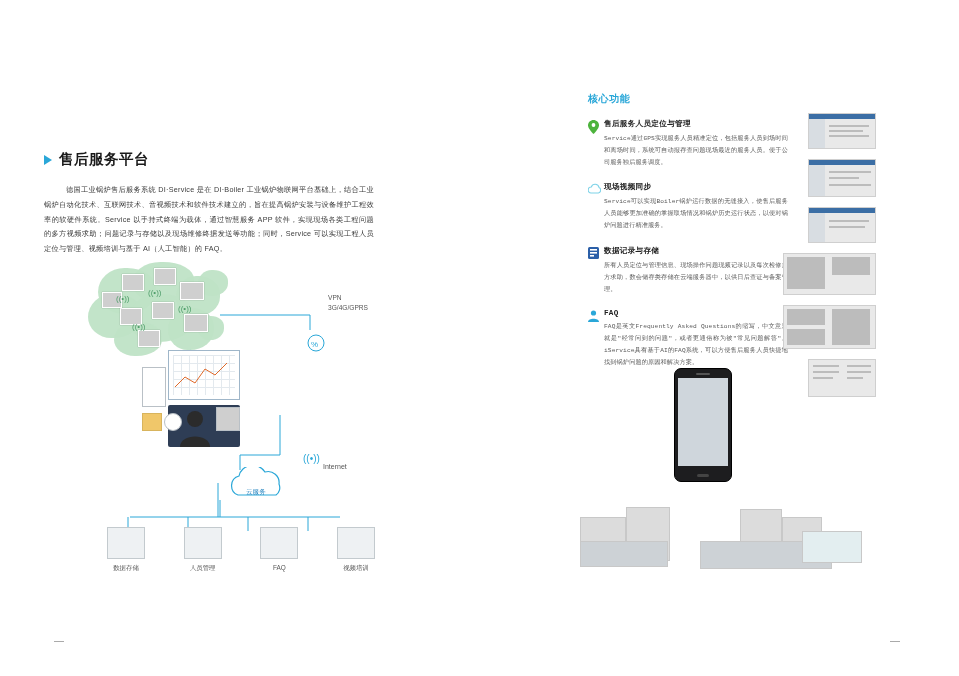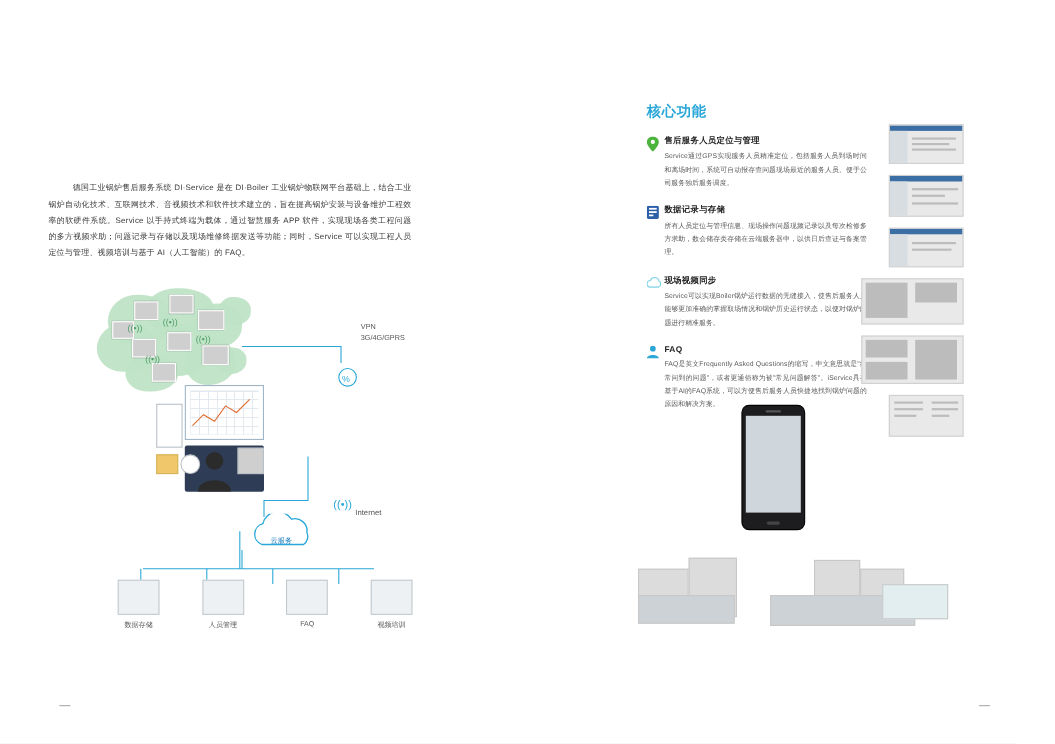--- a/index.html
+++ b/index.html
@@ -33,22 +33,22 @@
 
   .lines svg{position:absolute;left:0;top:0;}
 
   .bottom-icons{position:absolute;left:36px;top:272px;width:270px;display:flex;justify-content:space-between;}
   .bi{width:40px;text-align:center;}
   .bi .box{width:36px;height:30px;margin:0 auto;background:#eef1f3;border:1px solid #c3cace;}
   .bi .cap{margin-top:5px;font-size:6.4px;color:#555;}
 
   
   .right-col{position:absolute;left:588px;top:92px;width:200px;}
-  .rt-title{font-size:13px;color:#2aa7d8;font-weight:bold;letter-spacing:.6px;}
-  .feature{display:flex;margin-top:13px;}
+  .rt-title{font-size:10px;color:#2aa7d8;font-weight:bold;letter-spacing:.6px;}
+  .feature{display:flex;margin-top:13px;font-family:Liberation Mono, monospace;}
   .f-icon{width:16px;flex:0 0 16px;padding-top:1px;}
   .f-icon svg{display:block;}
   .f-body{flex:1;}
   .f-title{font-size:7.6px;font-weight:bold;color:#222;letter-spacing:.3px;}
   .f-desc{margin-top:4px;font-size:6.2px;line-height:1.95;color:#5a5a5a;text-align:justify;letter-spacing:.1px;}
 
   
   .shots{position:absolute;left:808px;top:113px;width:66px;}
   .shot{width:66px;background:#e9e9e9;border:1px solid #cfcfcf;margin-bottom:10px;position:relative;overflow:hidden;}
   .shot .bar{position:absolute;left:0;right:0;top:0;height:5px;background:#3b6ea5;}
@@ -70,20 +70,24 @@
 </style>
 </head>
 <body>
 
 <div class="page">
 
   <div class="crop" style="left:54px;top:641px;"></div>
   <div class="crop" style="left:890px;top:641px;"></div>
 
   <div class="left-col">
+    <div class="section-title">
+      <span class="tri"></span>
+      <span>售后服务平台</span>
+    </div>
     <div class="body-text"><span class="indent"></span><span>德国工业锅炉售后服务系统 DI·Service 是在 DI·Boiler 工业锅炉物联网平台基础上，结合工业锅炉自动化技术、互联网技术、音视频技术和软件技术建立的，旨在提高锅炉安装与设备维护工程效率的软硬件系统。Service 以手持式终端为载体，通过智慧服务 APP 软件，实现现场各类工程问题的多方视频求助；问题记录与存储以及现场维修终据发送等功能；同时，Service 可以实现工程人员定位与管理、视频培训与基于 AI（人工智能）的 FAQ。</span></div>
   </div>
 
   <div class="diagram">
 
     <div class="china">
       <div class="blob" style="left:18px;top:8px;width:58px;height:46px;"></div>
       <div class="blob" style="left:52px;top:2px;width:62px;height:40px;"></div>
       <div class="blob" style="left:8px;top:34px;width:54px;height:44px;"></div>
       <div class="blob" style="left:48px;top:34px;width:66px;height:48px;"></div>
@@ -181,42 +185,42 @@
           </svg>
       </div>
       <div class="f-body">
         <div class="f-title">售后服务人员定位与管理</div>
         <div class="f-desc">Service通过GPS实现服务人员精准定位，包括服务人员到场时间和离场时间，系统可自动报存查问题现场最近的服务人员。便于公司服务独后服务调度。</div>
       </div>
     </div>
 
     <div class="feature">
       <div class="f-icon">
+        <svg width="13" height="11" viewBox="0 0 13 11">
+            <path d="M3 10 a3 3 0 0 1 .3 -6 A4 4 0 0 1 11 4.4 a3 3 0 0 1 -.6 5.6 Z" fill="none" stroke="#7fd3e8" stroke-width="1.1"></path>
+          </svg>
+      </div>
+      <div class="f-body">
+        <div class="f-title">现场视频同步</div>
+        <div class="f-desc">Service可以实现Boiler锅炉运行数据的无缝接入，使售后服务人员能够更加准确的掌握取场情况和锅炉历史运行状态，以便对锅炉问题进行精准服务。</div>
+      </div>
+    </div>
+
+    <div class="feature">
+      <div class="f-icon">
         <svg width="11" height="12" viewBox="0 0 11 12">
             <rect x="0" y="0" width="11" height="12" rx="1.5" fill="#2b5fa8"></rect>
             <rect x="2" y="2" width="7" height="1.6" fill="#fff"></rect>
             <rect x="2" y="5" width="7" height="1.6" fill="#fff"></rect>
             <rect x="2" y="8" width="4" height="1.6" fill="#fff"></rect>
           </svg>
       </div>
       <div class="f-body">
         <div class="f-title">数据记录与存储</div>
         <div class="f-desc">所有人员定位与管理信息、现场操作问题现频记录以及每次检修多方求助，数会储存类存储在云端服务器中，以供日后查证与备案管理。</div>
-      </div>
-    </div>
-
-    <div class="feature">
-      <div class="f-icon">
-        <svg width="13" height="11" viewBox="0 0 13 11">
-            <path d="M3 10 a3 3 0 0 1 .3 -6 A4 4 0 0 1 11 4.4 a3 3 0 0 1 -.6 5.6 Z" fill="none" stroke="#7fd3e8" stroke-width="1.1"></path>
-          </svg>
-      </div>
-      <div class="f-body">
-        <div class="f-title">现场视频同步</div>
-        <div class="f-desc">Service可以实现Boiler锅炉运行数据的无缝接入，使售后服务人员能够更加准确的掌握取场情况和锅炉历史运行状态，以便对锅炉问题进行精准服务。</div>
       </div>
     </div>
 
 
 
     <div class="feature">
       <div class="f-icon">
         <svg width="11" height="12" viewBox="0 0 11 12">
             <circle cx="5.5" cy="3" r="2.6" fill="#2aa7d8"></circle>
             <path d="M0 12 C0 7.6 11 7.6 11 12 Z" fill="#2aa7d8"></path>

